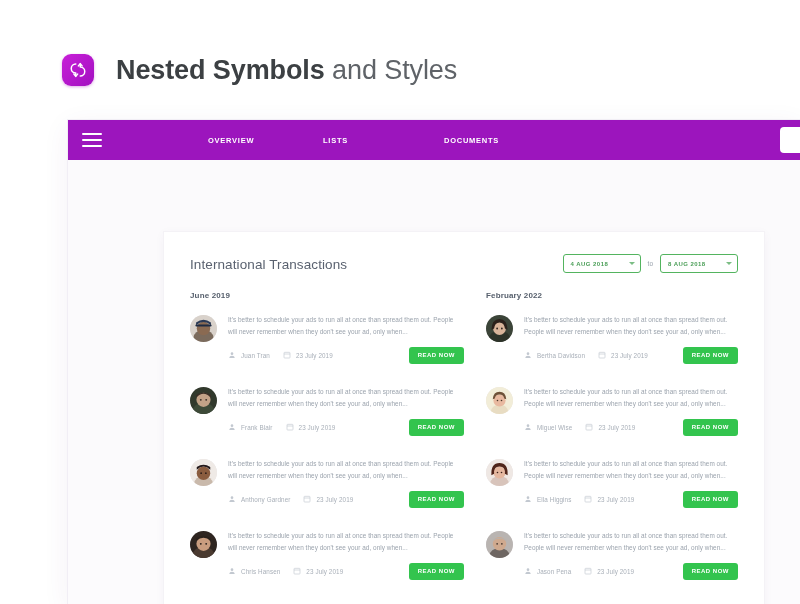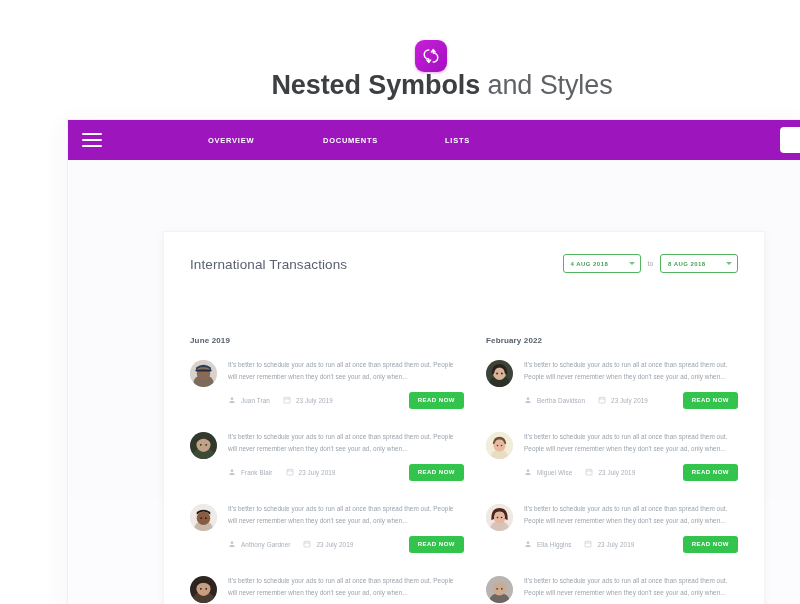--- a/index.html
+++ b/index.html
@@ -9,21 +9,20 @@
     font-family: "Liberation Sans", sans-serif;
     overflow: hidden;
   }
 
   
   .page-header {
     display: flex;
     align-items: center;
     padding: 40px 0 0 62px;
     height: 100px;
-    flex-direction: column;
   }
   .brand-mark {
     width: 32px; height: 32px;
     border-radius: 9px;
     background: linear-gradient(135deg, #c81fd8 0%, #a210c0 100%);
     display: flex; align-items: center; justify-content: center;
     flex: 0 0 auto;
     box-shadow: 0 1px 3px rgba(160,20,190,.35);
   }
   .brand-mark svg { display: block; }
@@ -159,21 +158,20 @@
     margin-top: 18px;
   }
   .col { width: 50%; }
   .col + .col { padding-left: 22px; }
   .col-head {
     font-size: 8px;
     font-weight: 700;
     color: #57606d;
     letter-spacing: .15px;
     margin-bottom: 14px;
-    margin-top: 45px;
   }
 
   
   .post {
     display: flex;
     align-items: flex-start;
     margin-bottom: 22px;
   }
   .post:last-child { margin-bottom: 0; }
 
@@ -247,22 +245,22 @@
 <div class="app-frame">
 
   <div class="navbar">
     <div class="hamburger">
       <i></i>
         <i></i>
         <i></i>
     </div>
     <div class="nav-links">
       <a class="nav-link nl-overview" href="#">OVERVIEW</a>
+      <a class="nav-link nl-lists" href="#">LISTS</a>
       <a class="nav-link nl-documents" href="#">DOCUMENTS</a>
-      <a class="nav-link nl-lists" href="#">LISTS</a>
     </div>
     <div class="nav-right-chip"></div>
   </div>
 
   <div class="canvas">
 
     <div class="panel">
 
       <div class="panel-top">
         <div class="panel-title">International Transactions</div>

